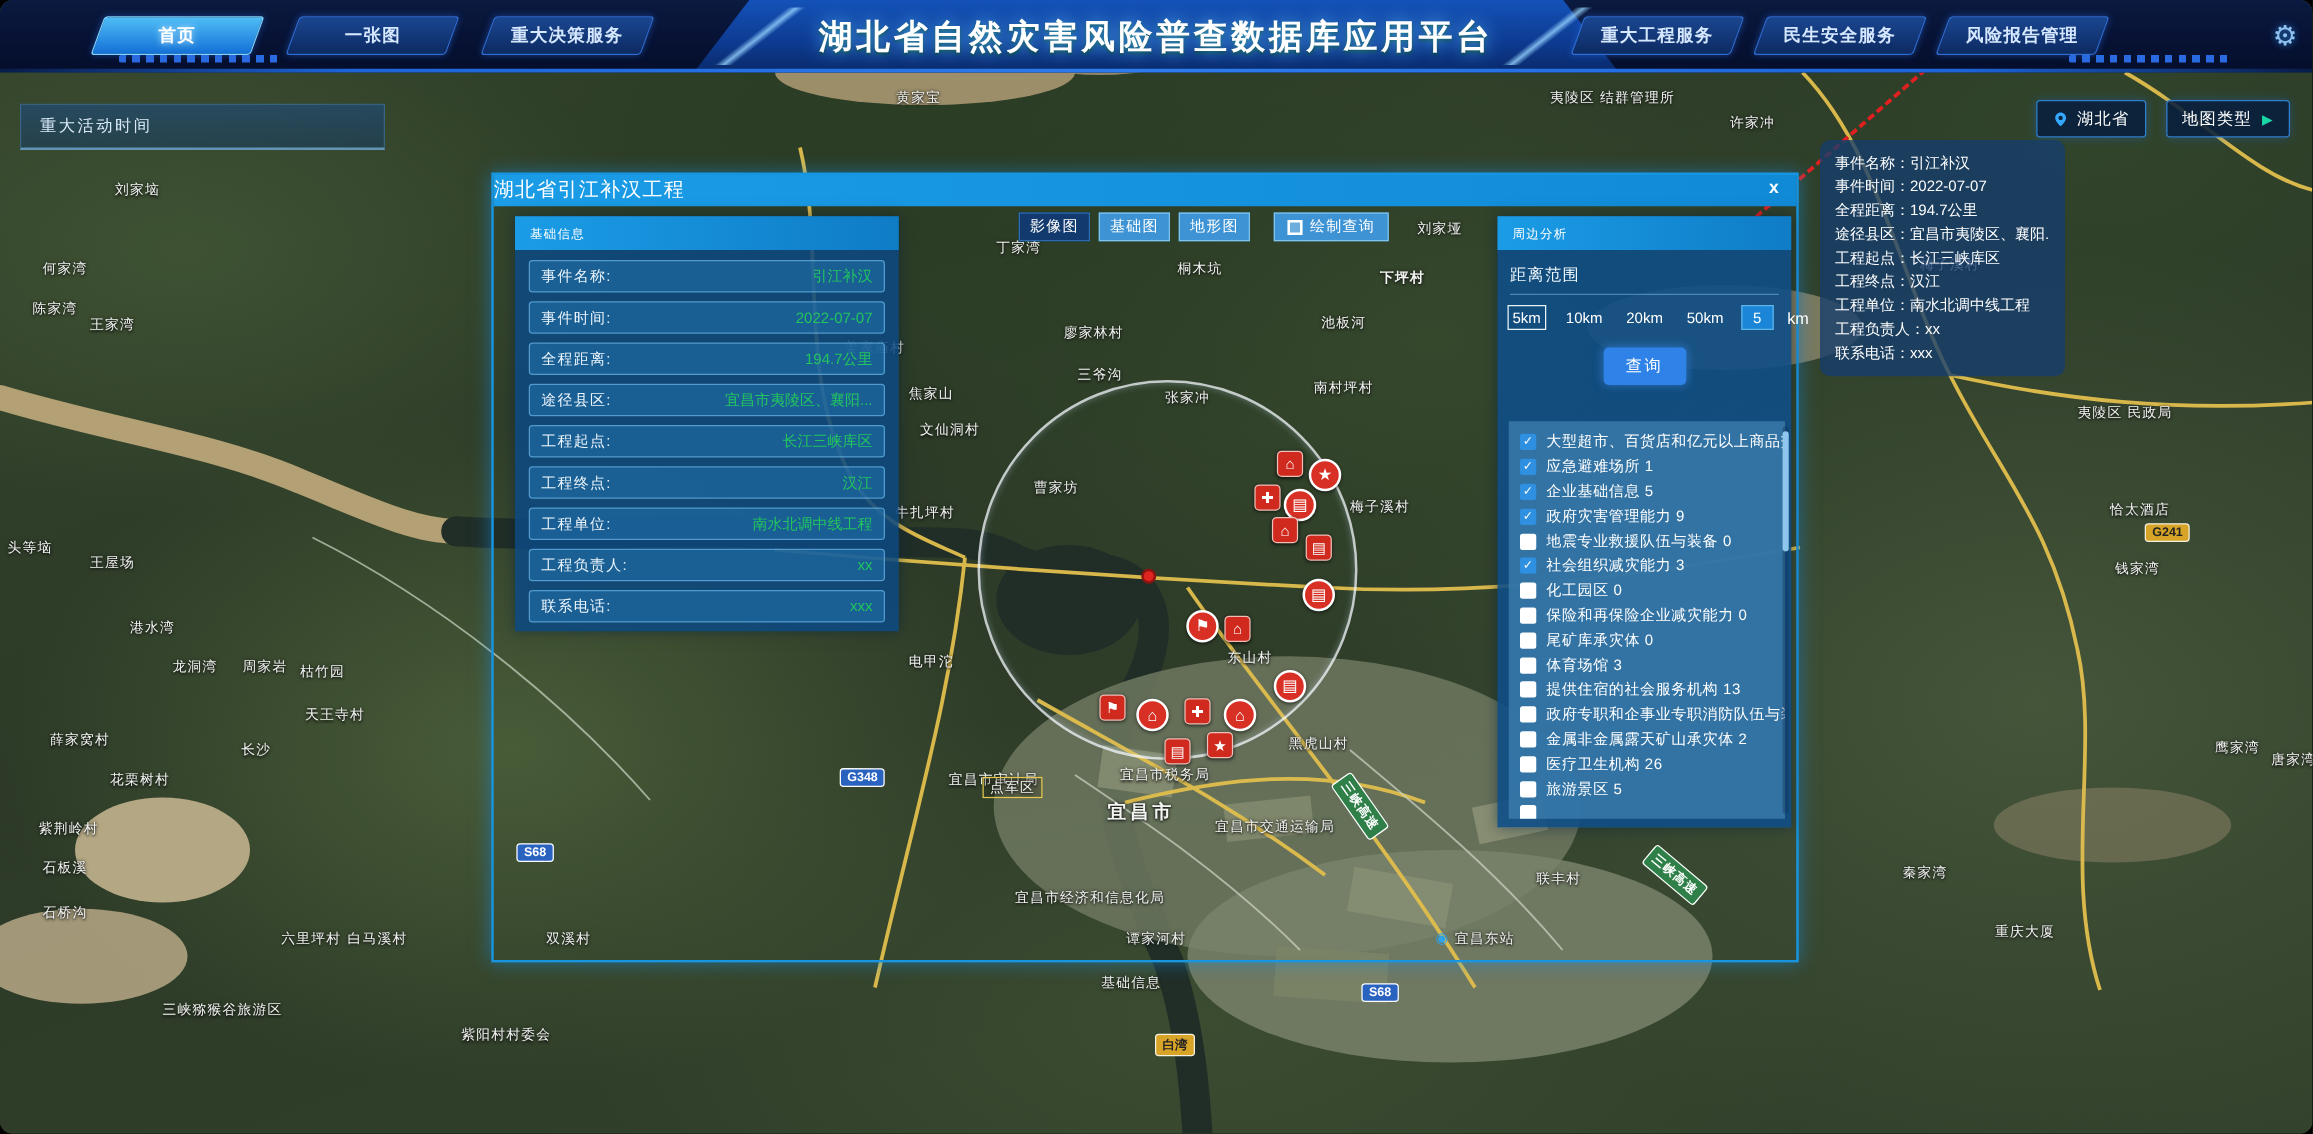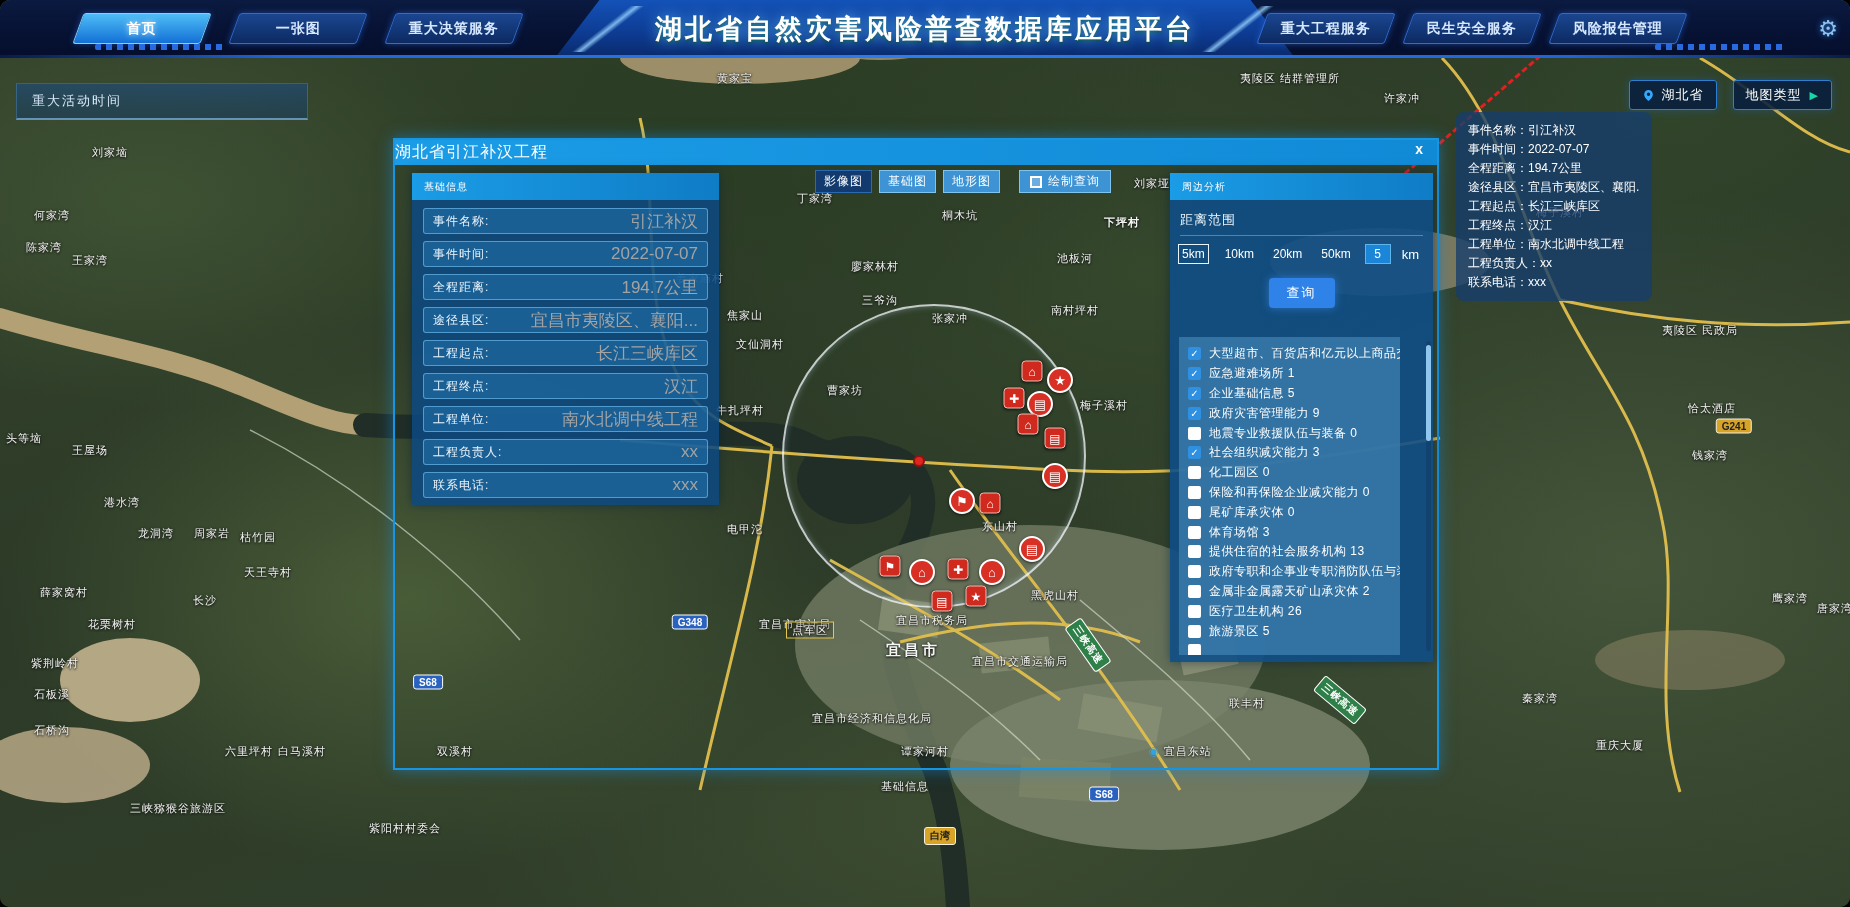--- a/index.html
+++ b/index.html
@@ -105,24 +105,24 @@
 
   
   .basic-panel { position:absolute; left:17px; top:33px; width:307px; height:332px;
     background:rgba(13,73,128,0.88); box-shadow:0 0 10px rgba(0,30,60,0.5); }
   .panel-head { height:27px; background:linear-gradient(90deg,#1b9ce6,#0f7cc6); display:flex; align-items:center; }
   .panel-head span { color:#fff; font-size:10px; margin-left:12px; letter-spacing:1px; }
   .basic-rows { padding:8px 11px; }
   .b-row { height:26px; margin-bottom:7px; background:rgba(36,120,180,0.5); border:1px solid rgba(120,195,245,0.6);
     border-radius:3px; display:flex; align-items:center; justify-content:space-between; padding:10px 9px; }
   .b-row .lab { color:#eaf4fc; font-size:12px; letter-spacing:1px; }
-  .b-row .val { color:#a3a3a3; font-size:17px; white-space:nowrap; }
-
-  
-  .ana-panel { position:absolute; right:4px; top:33px; width:263px; height:489px;
+  .b-row .val { color:#22c55e; font-size:12px; white-space:nowrap; }
+
+  
+  .ana-panel { position:absolute; right:4px; top:33px; width:235px; height:489px;
     background:rgba(14,78,134,0.9); box-shadow:0 0 10px rgba(0,30,60,0.5); }
   .range-label { color:#eef6fc; font-size:13px; letter-spacing:1px; margin:11px 0 6px 10px; padding-bottom:6px;
     border-bottom:1px solid rgba(130,190,235,0.5); margin-right:10px; }
   .range-row { display:flex; align-items:center; margin:8px 8px 0 8px; gap:11px; }
   .r-opt { color:#fff; font-size:12px; cursor:pointer; padding:2px 3px; }
   .r-opt.selected { border:1px solid #e8f4fc; }
   .r-input { width:26px; height:20px; background:#1b86d8; color:#fff; font-size:12px; text-align:center;
     border:1px solid #5fb4ea; }
   .r-unit { color:#fff; font-size:13px; }
   .query-btn { display:block; margin:14px auto 0 auto; width:66px; height:30px; background:#2e82e8; border:none;

